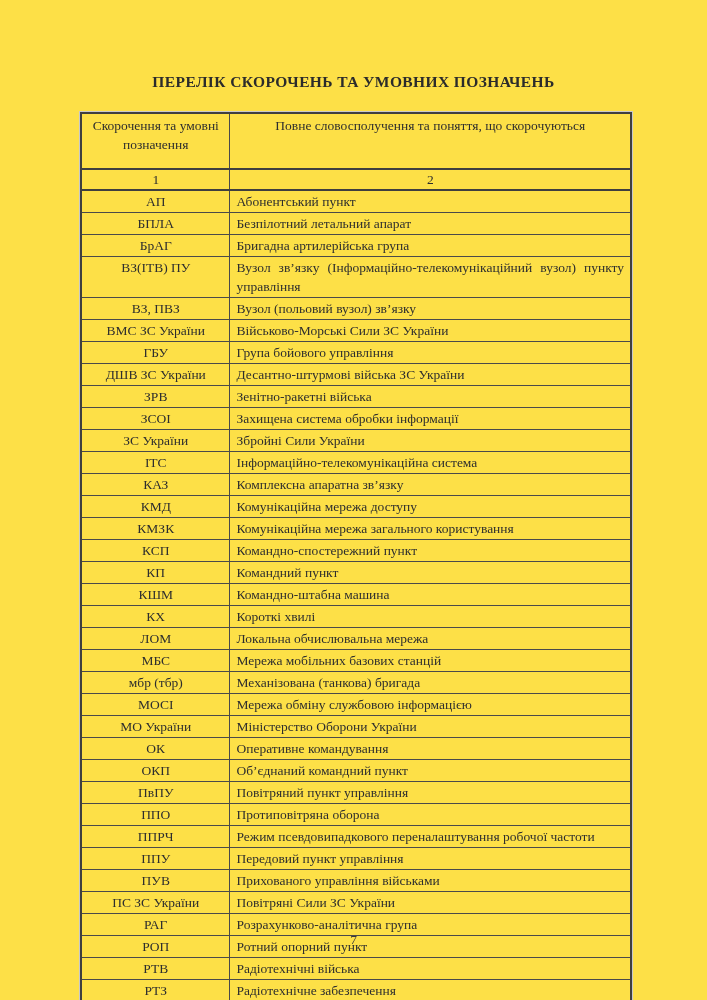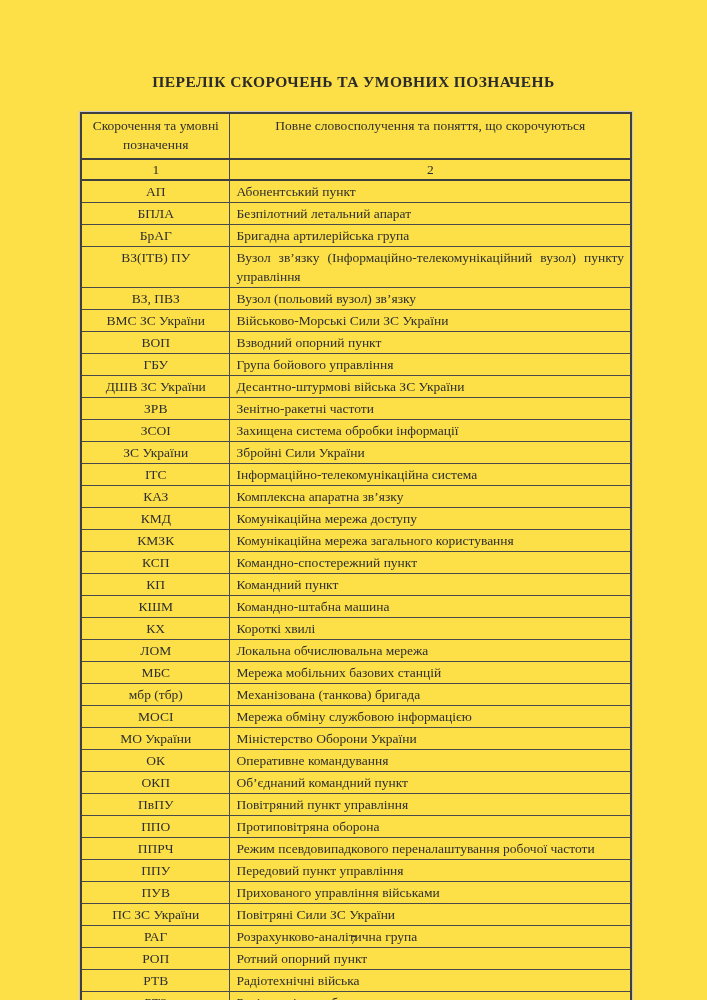--- a/index.html
+++ b/index.html
@@ -50,21 +50,21 @@
     line-height: 19px;
     vertical-align: top;
     box-sizing: border-box;
     overflow: hidden;
   }
   tr.header-row th {
     font-weight: normal;
     text-align: center;
     border-bottom: 2px solid #3f3f3f;
     padding-top: 2px;
-    padding-bottom: 4px;
+    padding-bottom: 14px;
   }
   tr.number-row td {
     text-align: center;
     border-bottom: 2px solid #3f3f3f;
     line-height: 17px;
   }
   td.abbr-cell {
     text-align: center;
     white-space: nowrap;
   }
@@ -127,38 +127,34 @@
     <tr>
       <td class="abbr-cell">ВЗ, ПВЗ</td>
       <td class="definition-cell">Вузол (польовий вузол) зв’язку</td>
     </tr>
 
     <tr>
       <td class="abbr-cell">ВМС ЗС України</td>
       <td class="definition-cell">Військово-Морські Сили ЗС України</td>
     </tr>
 
-    <tr>
-      <td class="abbr-cell">ВОП</td>
-      <td class="definition-cell">Взводний опорний пункт</td>
-    </tr>
 
     <tr>
       <td class="abbr-cell">ГБУ</td>
       <td class="definition-cell">Група бойового управління</td>
     </tr>
 
     <tr>
       <td class="abbr-cell">ДШВ ЗС України</td>
       <td class="definition-cell">Десантно-штурмові війська ЗС України</td>
     </tr>
 
     <tr>
       <td class="abbr-cell">ЗРВ</td>
-      <td class="definition-cell">Зенітно-ракетні частоти</td>
+      <td class="definition-cell">Зенітно-ракетні війська</td>
     </tr>
 
     <tr>
       <td class="abbr-cell">ЗСОІ</td>
       <td class="definition-cell">Захищена система обробки інформації</td>
     </tr>
 
     <tr>
       <td class="abbr-cell">ЗС України</td>
       <td class="definition-cell">Збройні Сили України</td>

